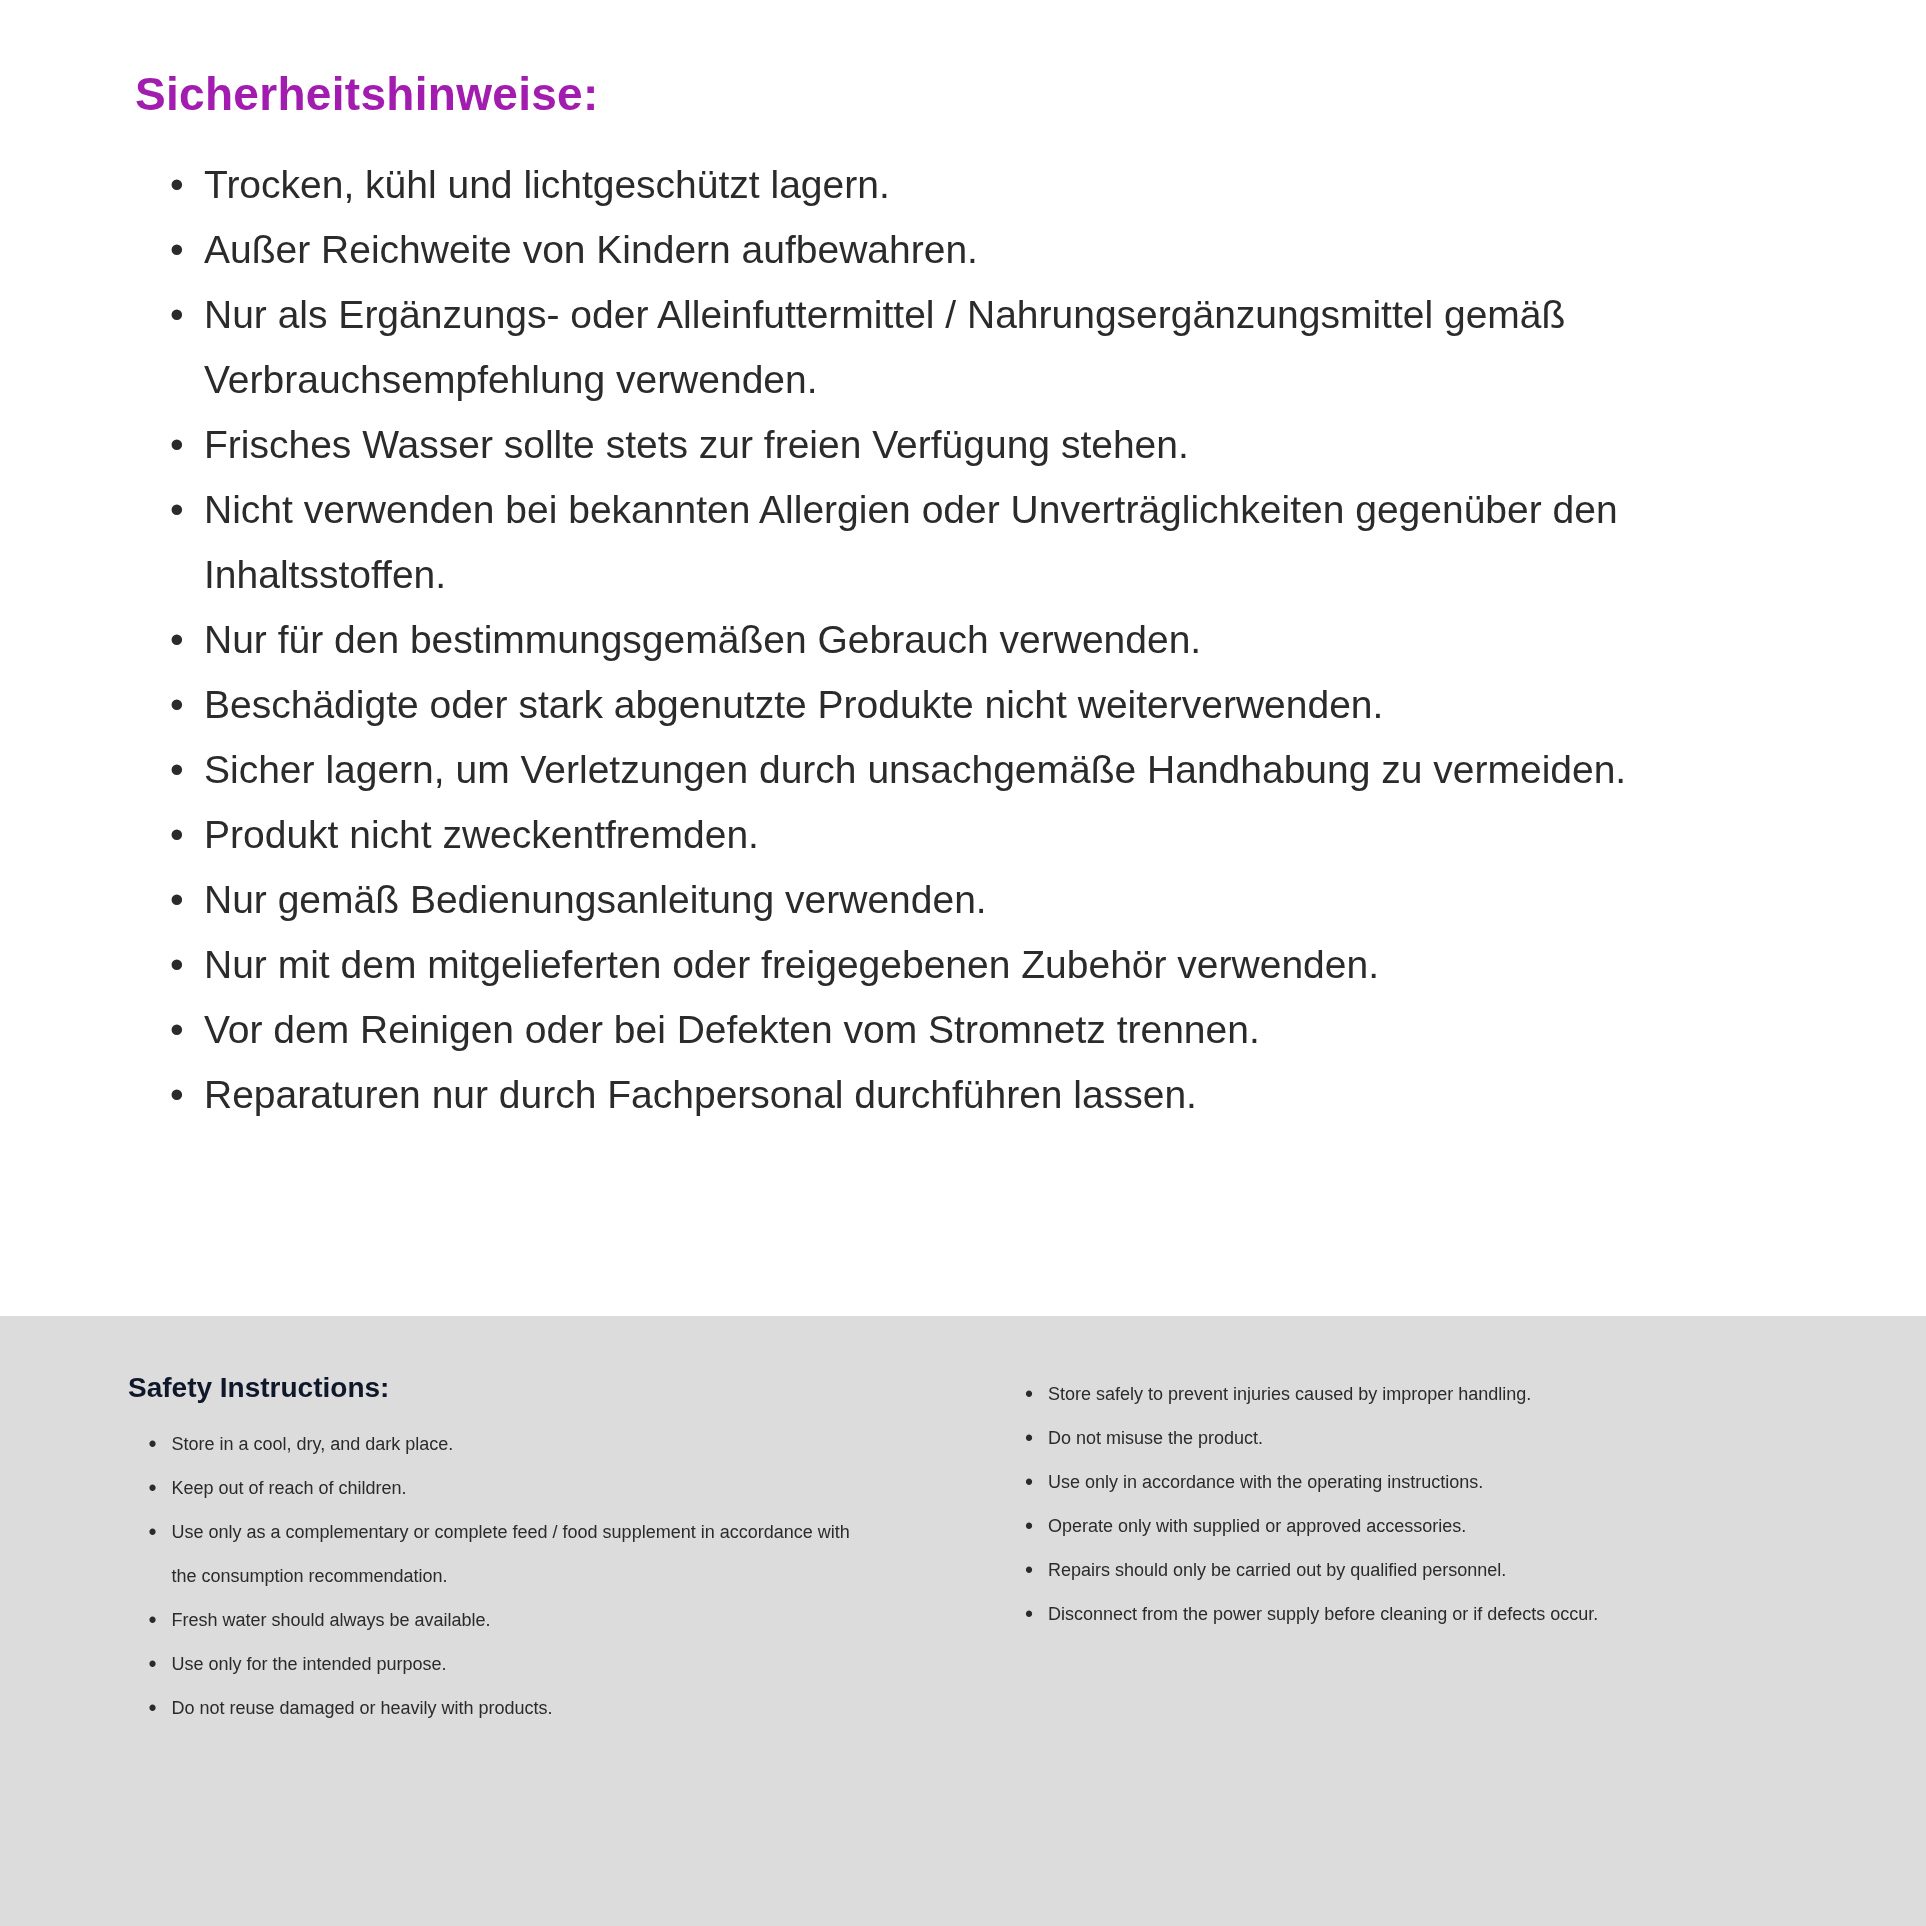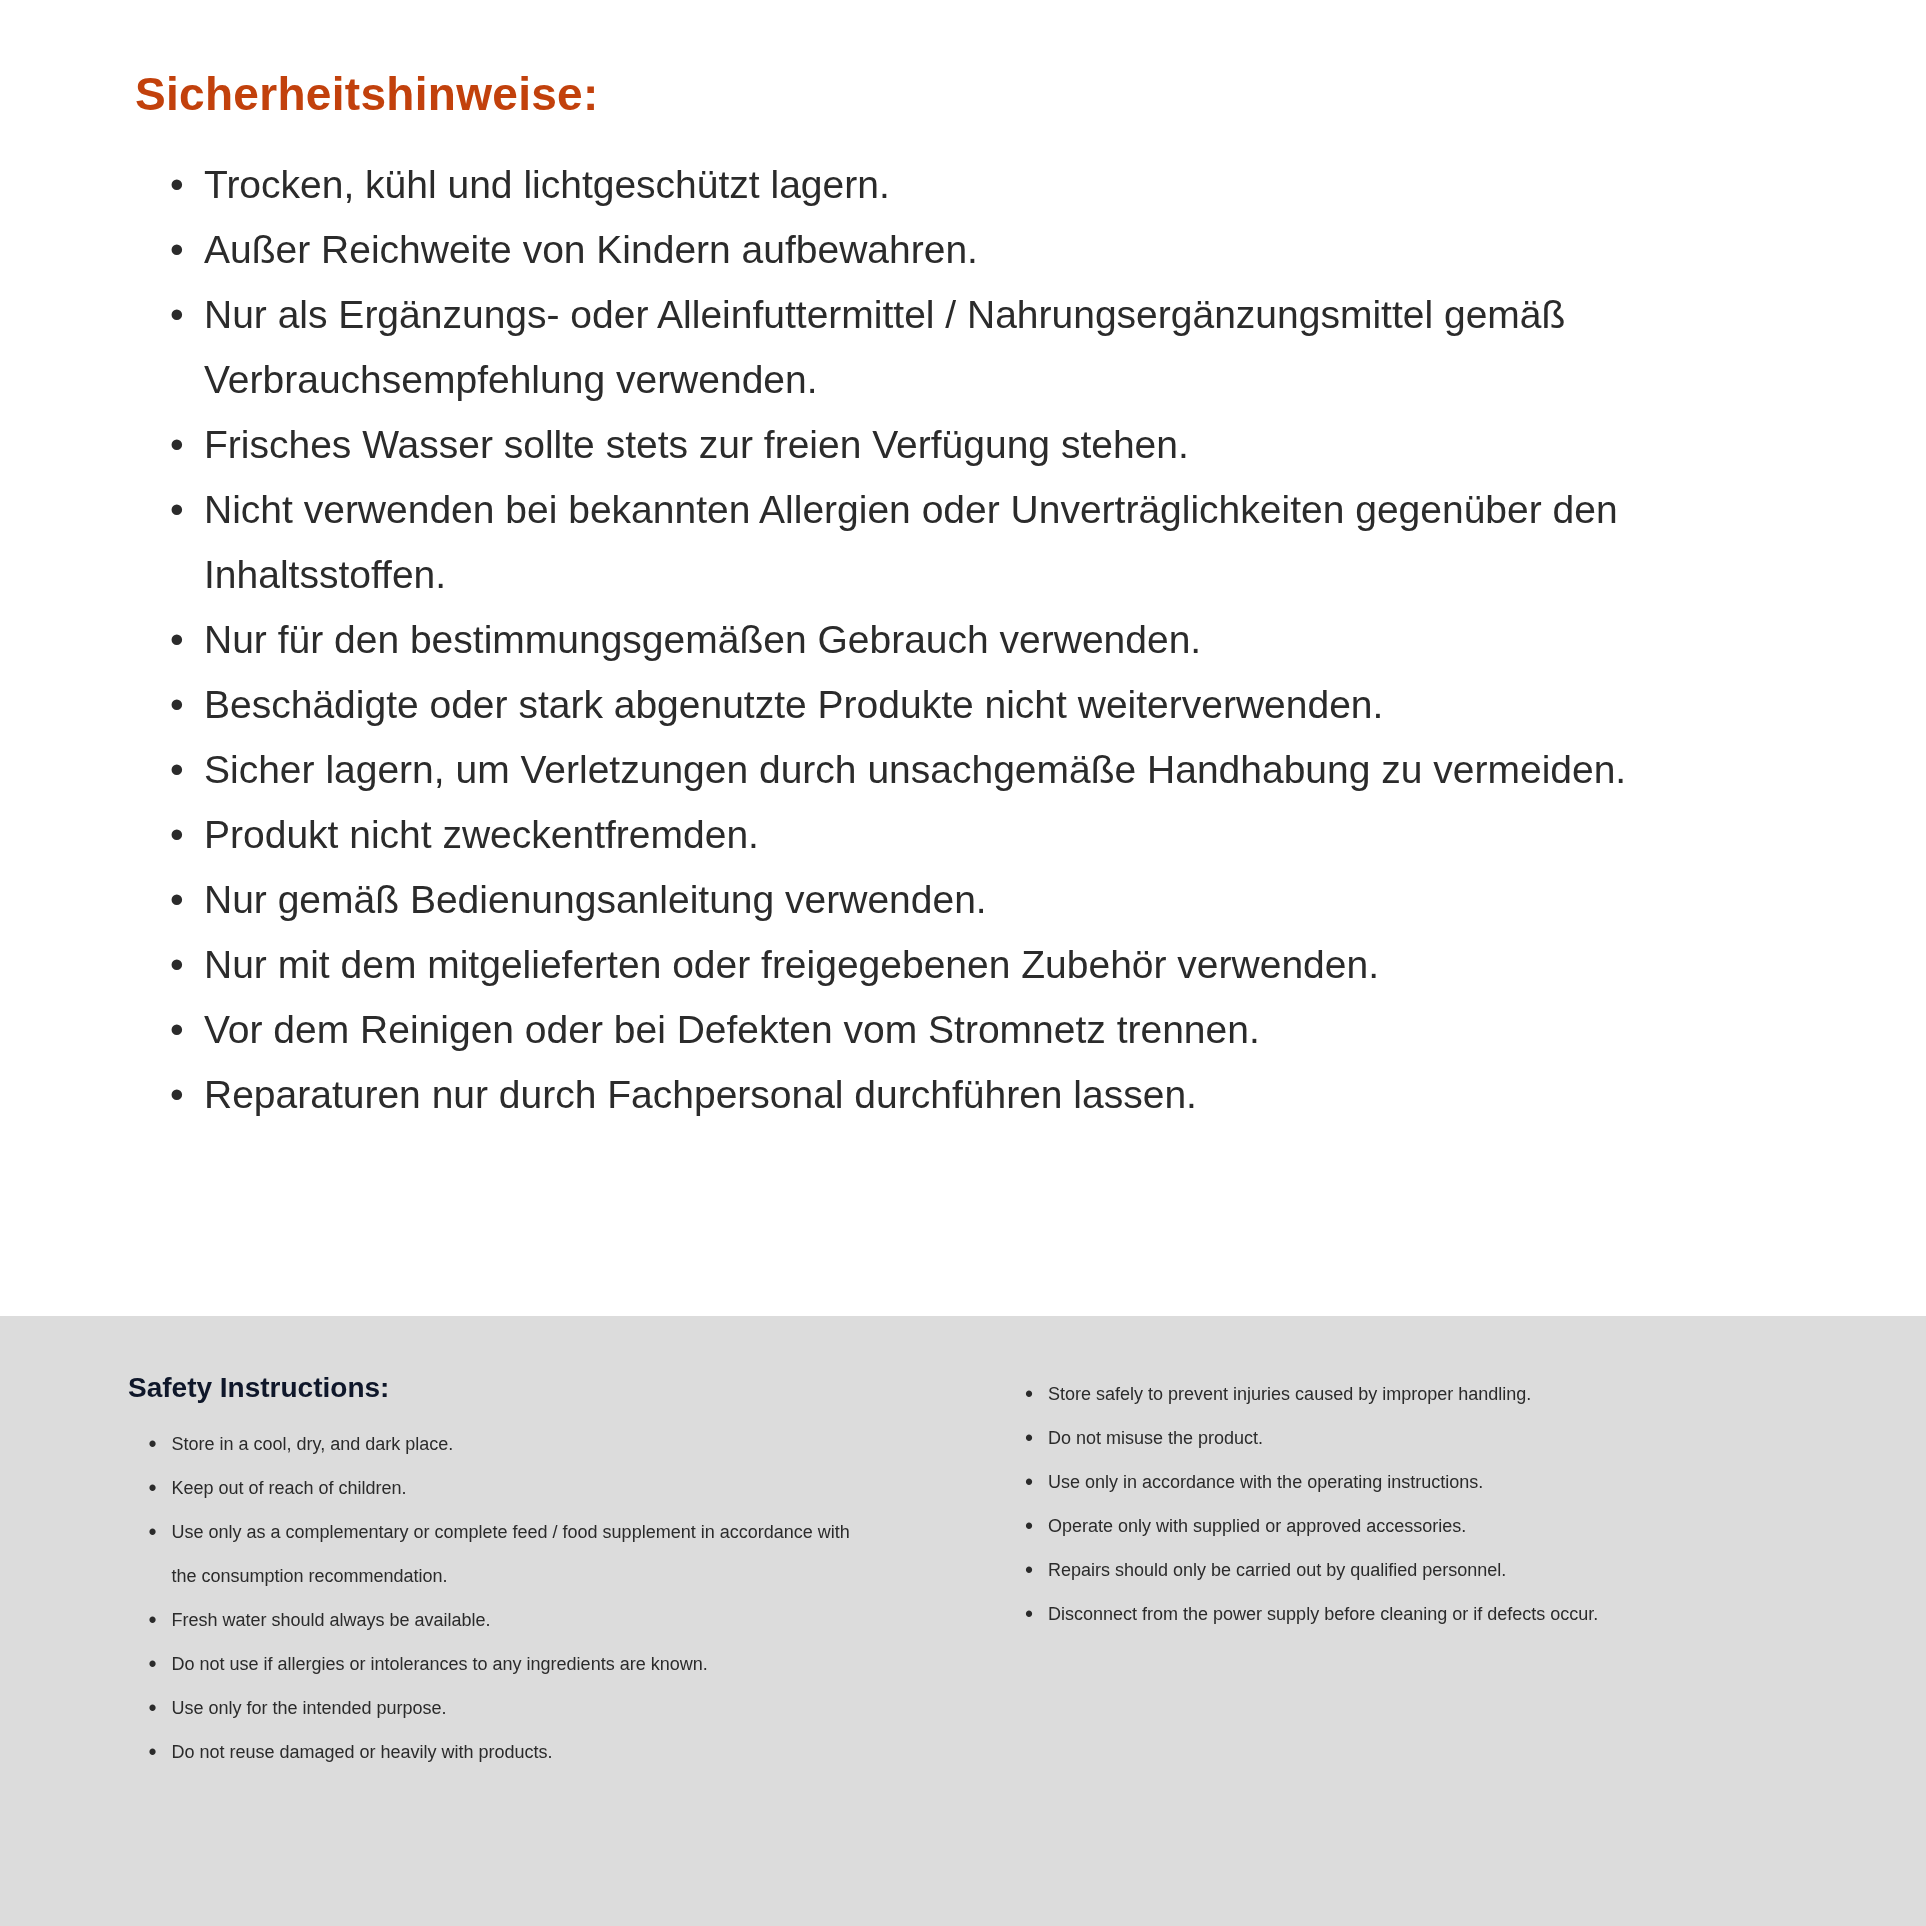--- a/index.html
+++ b/index.html
@@ -20,21 +20,21 @@
 
   
   .section-german {
     height: 1316px;
     padding: 67px 64px 0 135px;
     background: #ffffff;
   }
   .german-title {
     font-size: 46px;
     font-weight: 700;
-    color: #c2410c;
+    color: #a21caf;
     margin-bottom: 31px;
     letter-spacing: 0.3px;
   }
   .german-list {
     list-style: none;
     width: 1515px;
     font-size: 39px;
     line-height: 65px;
     color: #2b2b2b;
   }
@@ -121,21 +121,20 @@
   </section>
 
   <section class="section-english">
     <div class="col-left">
       <h2 class="english-title">Safety Instructions:</h2>
       <ul class="english-list">
           <li>Store in a cool, dry, and dark place.</li>
           <li>Keep out of reach of children.</li>
           <li>Use only as a complementary or complete feed / food supplement in accordance with the consumption recommendation.</li>
           <li>Fresh water should always be available.</li>
-          <li>Do not use if allergies or intolerances to any ingredients are known.</li>
           <li>Use only for the intended purpose.</li>
           <li>Do not reuse damaged or heavily with products.</li>
         </ul>
     </div>
     <div class="col-right">
       <ul class="english-list">
           <li>Store safely to prevent injuries caused by improper handling.</li>
           <li>Do not misuse the product.</li>
           <li>Use only in accordance with the operating instructions.</li>
           <li>Operate only with supplied or approved accessories.</li>

